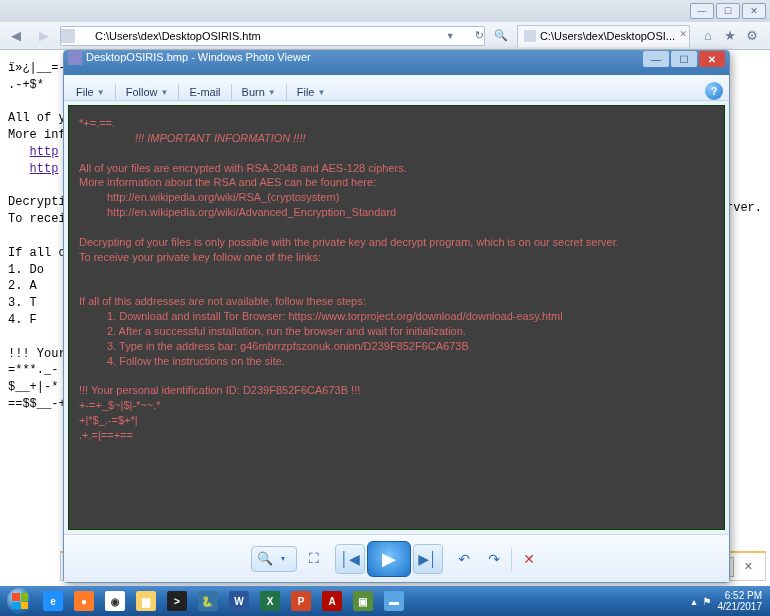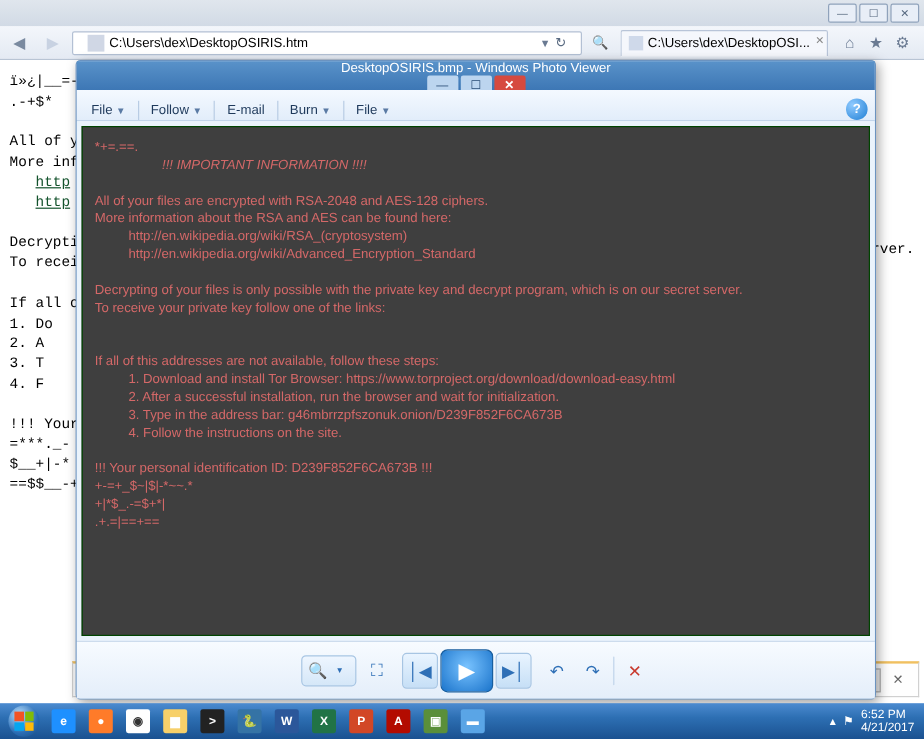--- a/index.html
+++ b/index.html
@@ -4,43 +4,43 @@
 <style>
 * { margin: 0; padding: 0; box-sizing: border-box; }
 body { font-family: "Segoe UI", Tahoma, sans-serif; font-size: 11px; width: 770px; height: 616px; overflow: hidden; background: #e8e8e8; position: relative; }
 
 
 .ie-window { position: absolute; top: 0; left: 0; width: 770px; height: 616px; background: #fff; }
 .ie-titlebar { height: 22px; background: linear-gradient(180deg, #e0e6ed, #d1dae5); display: flex; justify-content: flex-end; align-items: center; padding: 0 4px; gap: 2px; }
 .ie-titlebar .wbtn { width: 24px; height: 16px; border: 1px solid #8fa2bb; border-radius: 2px; background: #e8eef7; display: flex; align-items: center; justify-content: center; font-size: 9px; color: #56687f; }
 .ie-addrbar { height: 28px; background: linear-gradient(180deg, #f3f6fb, #e4eaf3); display: flex; align-items: center; padding: 0 4px; gap: 4px; border-bottom: 1px solid #b8c4d4; }
 .ie-nav-btn { width: 24px; height: 22px; display: flex; align-items: center; justify-content: center; color: #7a8aa0; font-size: 13px; }
-.ie-addr { flex: 1; height: 20px; background: #fff; border: 1px solid #b3c0d4; display: flex; align-items: center; padding: 0 12px; gap: 4px; border-radius: 2px; }
+.ie-addr { flex: 1; height: 20px; background: #fff; border: 1px solid #b3c0d4; display: flex; align-items: center; padding: 0 0; gap: 20px; border-radius: 2px; }
 .ie-addr .favicon { width: 14px; height: 14px; background: #d0d7e5; }
 .ie-addr input { border: none; flex: 1; font-size: 11px; outline: none; }
 .ie-addr .dropdown-arr { font-size: 9px; color: #6a7a92; }
 .ie-search { width: 24px; height: 22px; display: flex; align-items: center; justify-content: center; color: #5a6b82; }
 .ie-tab-strip { display: flex; align-items: flex-end; gap: 2px; margin-left: 0; }
 .ie-tab { background: #f5f7fc; border: 1px solid #b8c4d8; border-bottom: none; height: 22px; padding: 0 14px 0 6px; display: flex; align-items: center; gap: 4px; font-size: 11px; border-radius: 2px 2px 0 0; position: relative; }
 .ie-tab .close { position: absolute; right: 2px; top: 3px; font-size: 9px; color: #888; }
 .ie-toolicons { display: flex; gap: 6px; padding: 0 6px; }
 .ie-toolicons .ic { width: 16px; height: 16px; color: #6a7a92; display: flex; align-items: center; justify-content: center; font-size: 13px; }
 
 .ie-content { background: #fff; padding: 10px 8px; font-family: "Courier New", monospace; font-size: 12px; color: #000; line-height: 1.4; height: 500px; overflow: hidden; }
-.ie-content a { color: #14532d; text-decoration: underline; }
+.ie-content a { color: #4c1d95; text-decoration: underline; }
 
 
 .ie-notify { position: absolute; left: 60px; right: 4px; bottom: 35px; height: 30px; background: #fefefe; border: 1px solid #d0d0d0; border-top: 2px solid #f0c060; display: flex; align-items: center; padding: 0 8px; gap: 6px; font-size: 11px; }
 .ie-notify .msg { flex: 1; }
 .ie-notify button { font-size: 11px; padding: 3px 10px; background: #f0f0f0; border: 1px solid #b0b0b0; }
 .ie-notify .close { font-size: 11px; color: #666; padding: 0 4px; }
 
 
 .pv-window { position: absolute; left: 63px; top: 50px; width: 667px; height: 533px; background: #eaf3fc; border: 1px solid #6b93c0; border-radius: 4px; box-shadow: 2px 3px 10px rgba(0,0,0,0.35); display: flex; flex-direction: column; }
-.pv-titlebar { height: 24px; background: linear-gradient(180deg, #5992c9, #3d77b5); display: flex; align-items: center; padding: 0 4px; color: #fff; font-size: 11px; flex-direction: column; }
+.pv-titlebar { height: 24px; background: linear-gradient(180deg, #5992c9, #3d77b5); display: flex; align-items: flex-start; padding: 0 4px; color: #fff; font-size: 11px; }
 .pv-titlebar .icon { width: 14px; height: 14px; background: #88c; margin-right: 4px; }
 .pv-titlebar .title { flex: 1; }
 .pv-titlebar .wbtns { display: flex; gap: 2px; }
 .pv-titlebar .wbtn { width: 26px; height: 16px; display: flex; align-items: center; justify-content: center; border-radius: 2px; font-size: 10px; }
 .pv-titlebar .wbtn.min, .pv-titlebar .wbtn.max { background: #bcd5ef; color: #2a4d75; }
 .pv-titlebar .wbtn.close { background: #d64a3f; color: #fff; font-weight: bold; }
 
 .pv-menubar { height: 26px; background: linear-gradient(180deg, #f4f9ff, #e2edfa); display: flex; align-items: flex-end; padding: 0 6px; gap: 2px; border-bottom: 1px solid #c2d5eb; font-size: 11px; color: #1e395b; }
 .pv-menu-item { padding: 2px 6px; display: flex; align-items: center; gap: 3px; }
 .pv-menu-item .arr { font-size: 8px; color: #5a7aa4; }
@@ -64,21 +64,21 @@
 
 
 .taskbar { position: absolute; left: 0; bottom: 0; width: 770px; height: 30px; background: linear-gradient(180deg, #4c8bd0, #2d6fb3 40%, #1a5190); display: flex; align-items: center; padding: 0 2px; }
 .start-orb { width: 36px; height: 28px; display: flex; align-items: center; justify-content: center; }
 .start-orb .orb { width: 26px; height: 26px; border-radius: 50%; background: radial-gradient(circle at 35% 30%, #b8e0ff, #2a6db5 60%, #184a7f); display: grid; grid-template-columns: 1fr 1fr; grid-template-rows: 1fr 1fr; gap: 1px; padding: 5px; }
 .start-orb .orb span:nth-child(1){background:#f35325}.start-orb .orb span:nth-child(2){background:#81bc06}.start-orb .orb span:nth-child(3){background:#05a6f0}.start-orb .orb span:nth-child(4){background:#ffba08}
 .tb-items { display: flex; gap: 1px; }
 .tb-item { width: 30px; height: 26px; display: flex; align-items: center; justify-content: center; border: 1px solid transparent; }
 .tb-item .appicon { width: 20px; height: 20px; border-radius: 2px; display: flex; align-items: center; justify-content: center; font-size: 10px; font-weight: bold; color: #fff; }
 .tray { margin-left: auto; display: flex; align-items: center; gap: 6px; color: #fff; font-size: 10px; padding-right: 6px; }
-.tray .clock { text-align: left; line-height: 1.1; }
+.tray .clock { text-align: right; line-height: 1.1; }
 
 </style>
 </head>
 <body>
 
 <div class="ie-window">
   <div class="ie-titlebar">
     <div class="wbtn">—</div>
     <div class="wbtn">☐</div>
     <div class="wbtn">✕</div>

